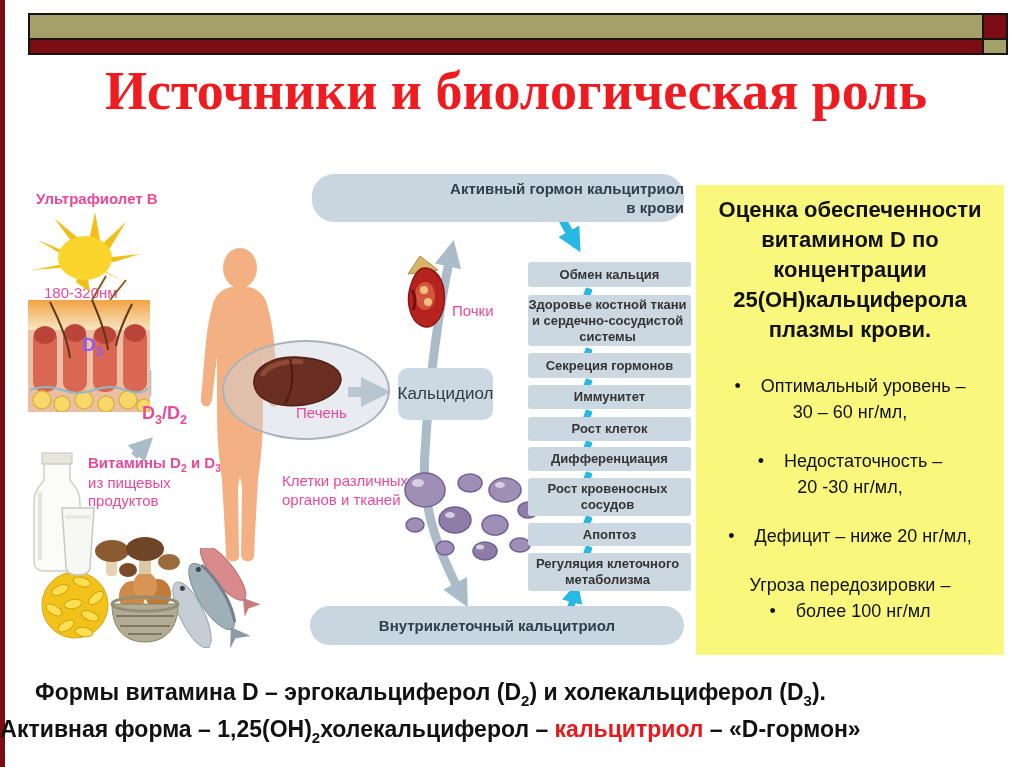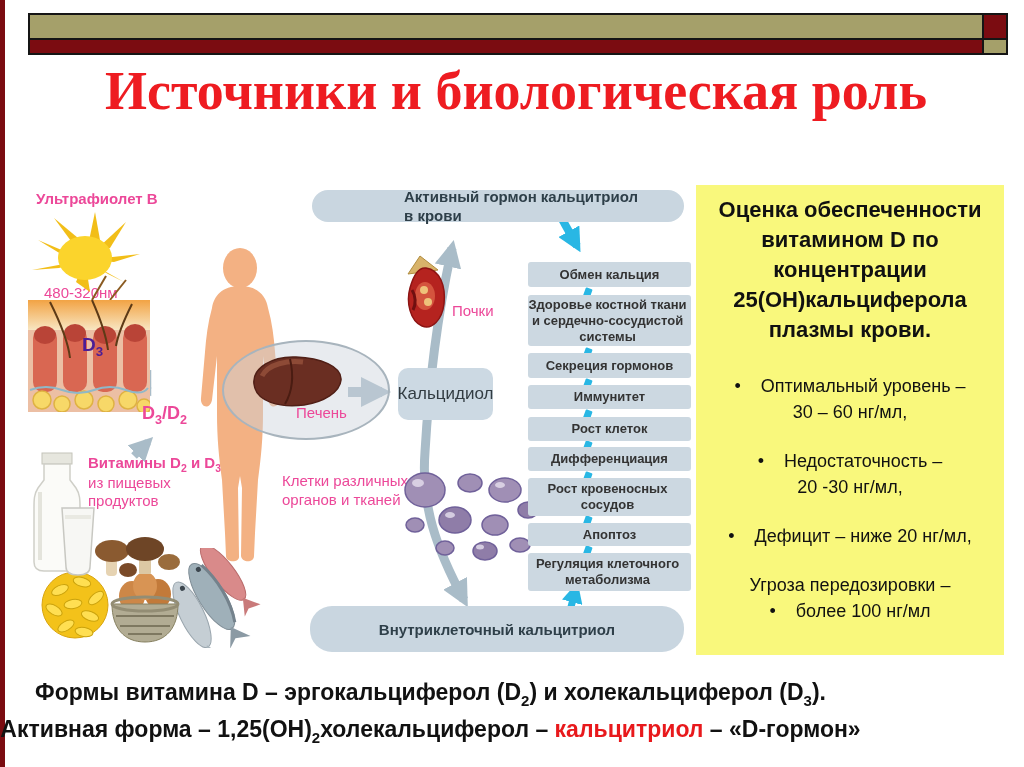--- a/index.html
+++ b/index.html
@@ -22,22 +22,22 @@
          font-family:"Liberation Serif",serif;font-weight:bold;font-size:54px;line-height:62px;}
 
   
   .lbl{color:#ec4899;font-size:15px;line-height:18px;white-space:nowrap;}
   .b{font-weight:bold;}
   sub{font-size:70%;}
 
   
   .flowbox{box-sizing:border-box;background:#c9d6e0;border-radius:22px;color:#2e3f49;
            font-size:15px;font-weight:600;line-height:19px;display:flex;flex-direction:column;justify-content:center;z-index:2;}
-  .topbox{left:312px;top:190px;width:372px;height:32px;padding-left:92px;}
-  .botbox{left:310px;top:606px;width:374px;height:46px;align-items:center;}
+  .topbox{left:312px;top:174px;width:372px;height:48px;padding-left:92px;text-align:right;}
+  .botbox{left:310px;top:606px;width:374px;height:39px;align-items:center;}
   .calcbox{left:398px;top:368px;width:95px;height:52px;background:#ccd9e3;border-radius:10px;
            display:flex;align-items:center;justify-content:center;font-size:17px;color:#323c42;z-index:2;}
 
   
   .fx{left:528px;width:163px;background:#ccd8e1;border-radius:3px;color:#333;
       font-size:13px;font-weight:600;line-height:16px;display:flex;align-items:center;justify-content:center;
       box-sizing:border-box;z-index:2;text-align:center;}
   .fxl{justify-content:flex-start;text-align:center;padding-right:4px;}
   .dash{width:7px;height:11px;background:#29b7e4;left:584px;transform:rotate(20deg);border-radius:1px;z-index:1;}
 
@@ -112,21 +112,21 @@
       <polygon points="59,50 100,12 84,38"></polygon>
       <polygon points="59,50 114,44 88,52"></polygon>
       <polygon points="59,50 12,30 35,44"></polygon>
       <polygon points="59,50 6,60 33,58"></polygon>
       <polygon points="59,50 98,72 82,64"></polygon>
       <polygon points="59,50 64,82 50,72"></polygon>
     </g>
     <ellipse cx="59" cy="48" rx="27" ry="22" fill="#fbd42c"></ellipse>
   </svg>
 
-  <div class="abs lbl" style="left:44px;top:284px;">480-320нм</div>
+  <div class="abs lbl" style="left:44px;top:284px;">180-320нм</div>
 
   <svg class="abs z2" style="left:28px;top:300px;" width="122" height="112" viewBox="0 0 122 112">
     <defs>
       <linearGradient id="skg" x1="0" y1="0" x2="0" y2="1">
         <stop offset="0" stop-color="#f2a344"></stop>
         <stop offset="1" stop-color="#f8e6c2"></stop>
       </linearGradient>
     </defs>
     <rect width="122" height="112" fill="#ecbfa4"></rect>
     <rect width="122" height="30" fill="url(#skg)"></rect>
@@ -150,21 +150,21 @@
       <circle cx="100" cy="100" r="9"></circle>
       <circle cx="116" cy="106" r="7"></circle>
     </g>
     <g stroke="#5d3a16" stroke-width="2" fill="none">
       <path d="M22,2 C32,22 40,40 42,58"></path>
       <path d="M64,0 C72,18 78,34 80,50"></path>
       <path d="M104,4 C96,20 90,34 88,46"></path>
     </g>
     <path d="M2,90 Q18,84 34,90 T 66,90 T 98,90 T 120,88" stroke="#8fb8c8" stroke-width="2" fill="none"></path>
   </svg>
-  <div class="abs lbl b z3" style="left:82px;top:336px;font-size:19px;color:#4c1d95;"><span>D</span><sub>3</sub></div>
+  <div class="abs lbl b z3" style="left:82px;top:336px;font-size:19px;color:#8b5cf6;"><span>D</span><sub>3</sub></div>
 
   <div class="abs lbl" style="left:32px;top:394px;">Кожа</div>
 
   <div class="abs lbl b z3" style="left:142px;top:404px;font-size:18px;"><span>D</span><sub>3</sub><span>/D</span><sub>2</sub></div>
 
   <div class="abs lbl b" style="left:88px;top:454px;"><span>Витамины D</span><sub>2</sub><span> и D</span><sub>3</sub></div>
   <div class="abs lbl" style="left:88px;top:474px;">из пищевых</div>
   <div class="abs lbl" style="left:88px;top:492px;">продуктов</div>
 
   <svg class="abs z2" style="left:26px;top:448px;" width="60" height="126" viewBox="0 0 60 126">

